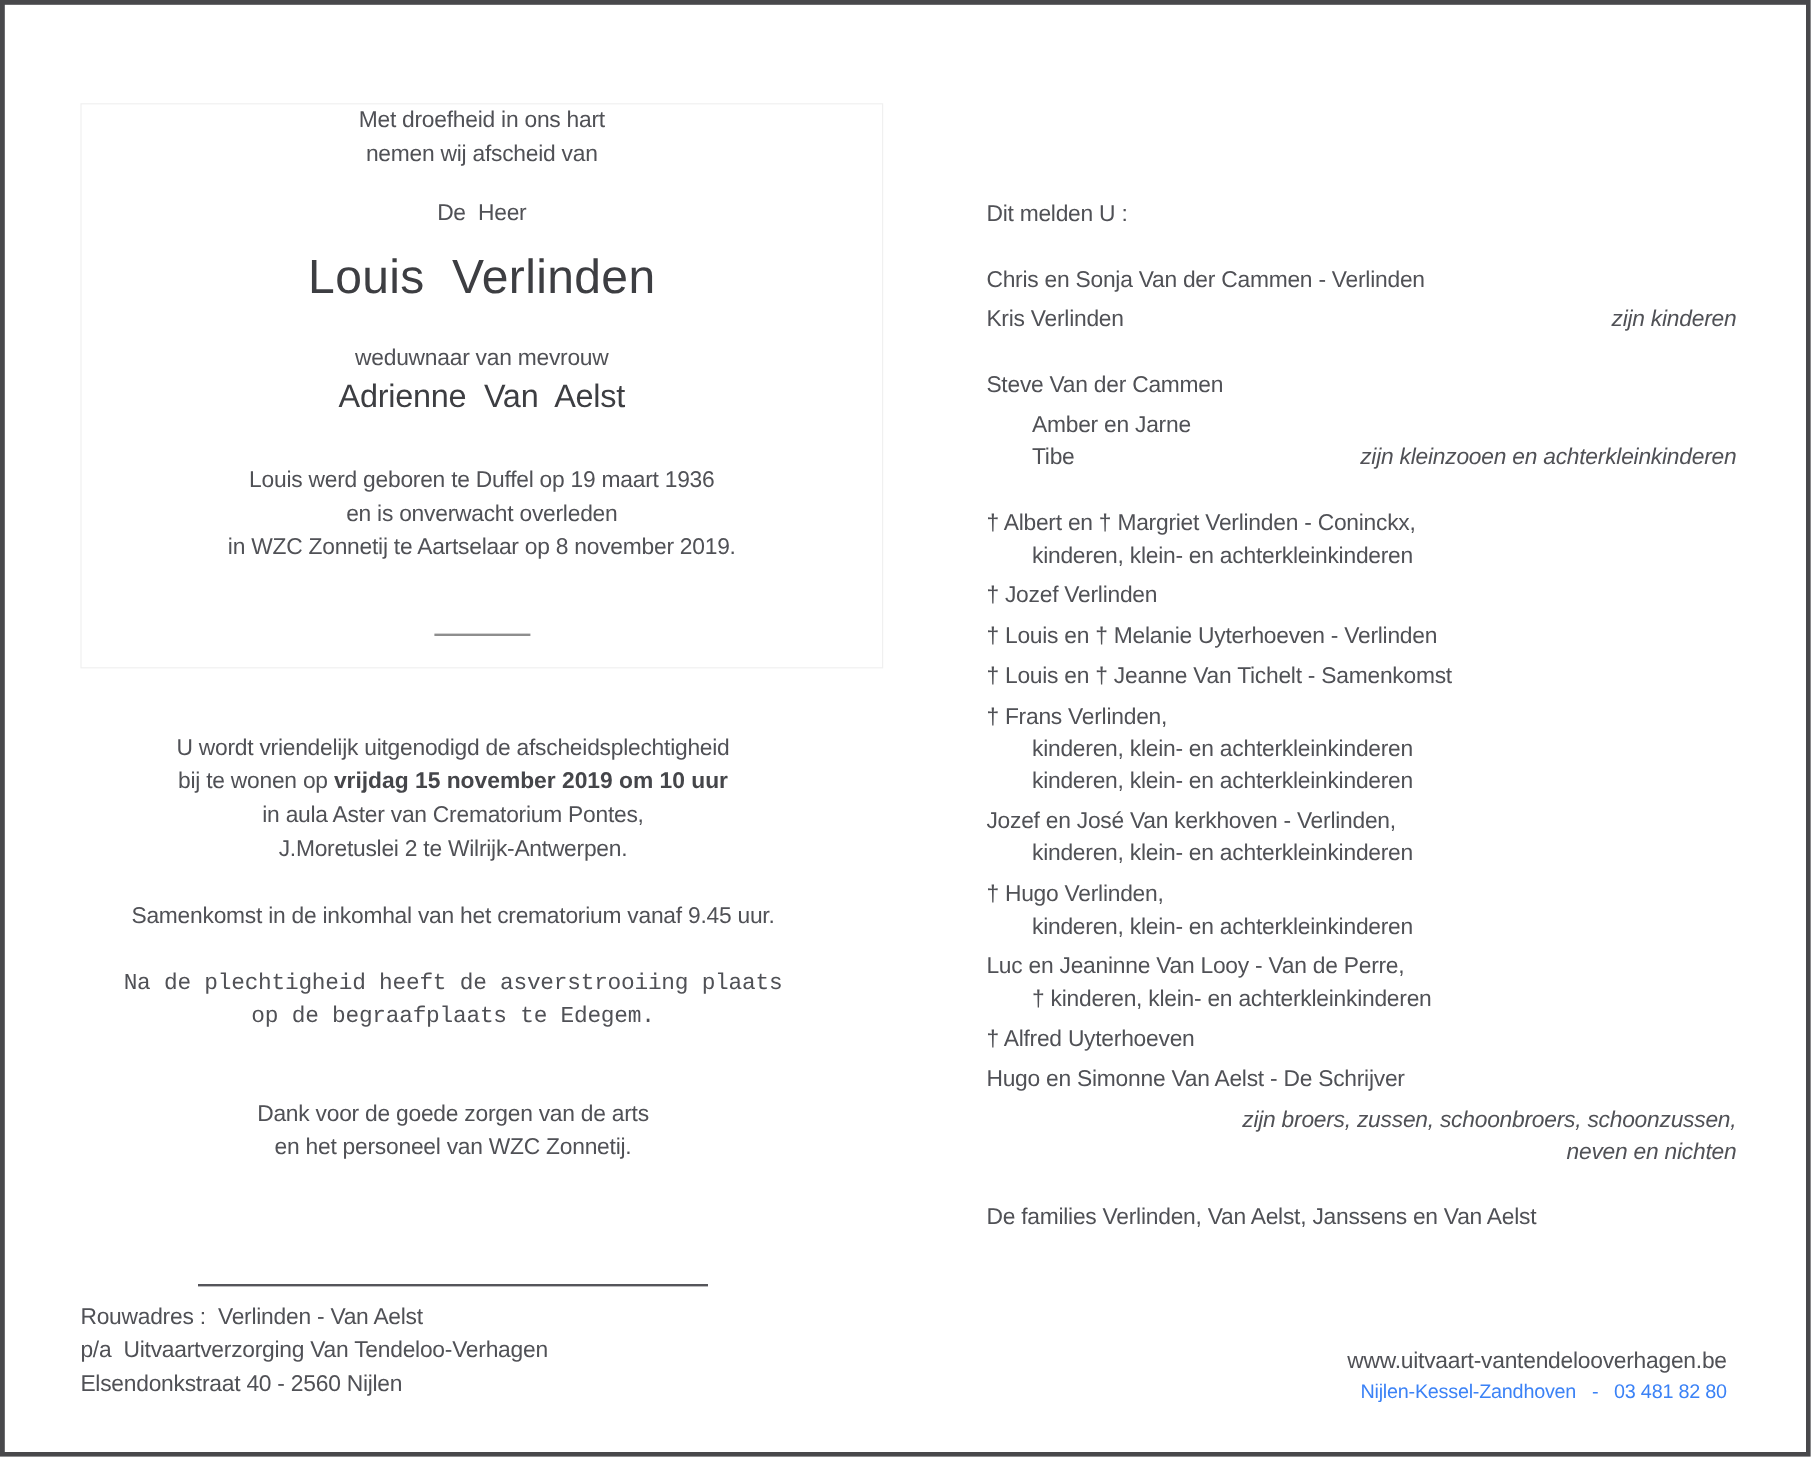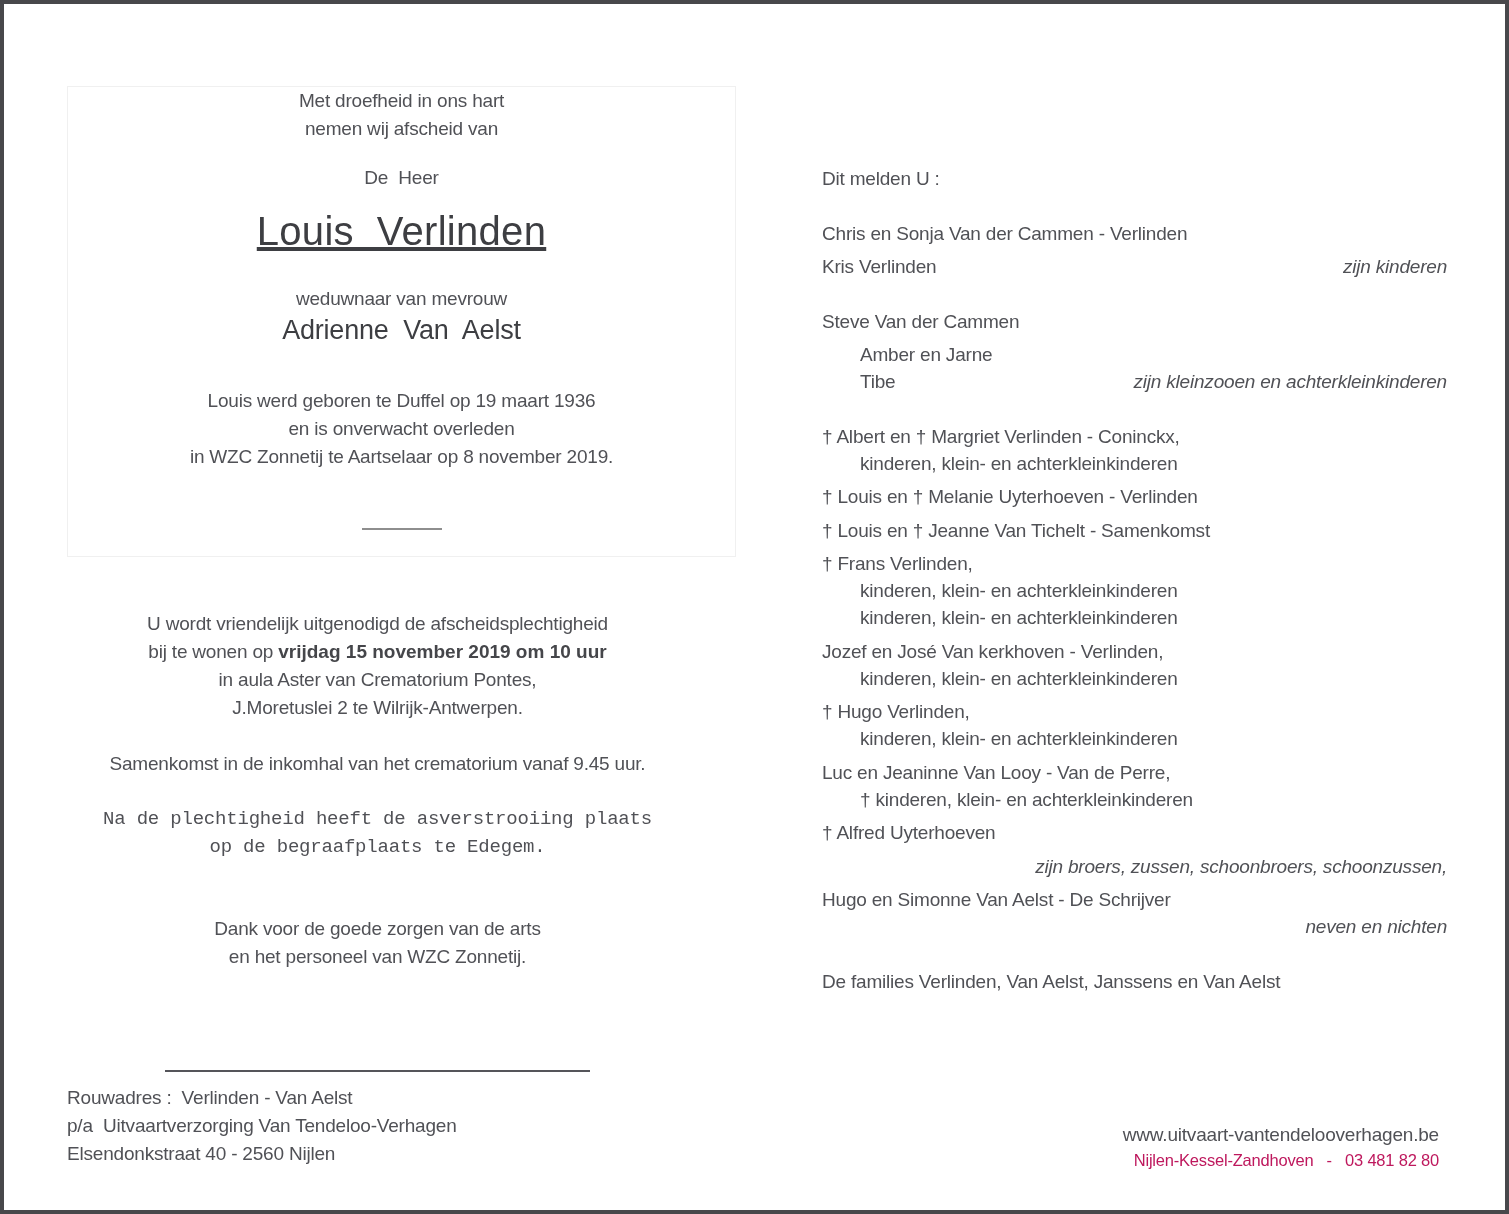--- a/index.html
+++ b/index.html
@@ -28,21 +28,20 @@
     text-align: center;
     font-size: 19px; line-height: 28px;
     letter-spacing: -0.2px;
   }
   .salutation { margin-top: 21px; }
   .deceased-name {
     margin-top: 15px;
     font-size: 40px; line-height: 48px;
     font-weight: 300; letter-spacing: 0.3px;
     color: #3d3e42;
-    text-decoration: underline;
   }
   .relation-line { margin-top: 30px; }
   .spouse-name {
     font-size: 27px; line-height: 34px;
     font-weight: 300; color: #3d3e42;
   }
   .bio { margin-top: 40px; }
   .box-divider {
     width: 80px; border: 0; border-top: 2px solid #8e8e8e;
     margin: 57px auto 0 auto;
@@ -91,21 +90,21 @@
   .row .left { white-space: pre-wrap; }
 
   
   .funeral-home {
     position: absolute;
     right: 66px; top: 1118px;
     text-align: right;
     letter-spacing: -0.2px;
   }
   .website { font-size: 19px; line-height: 26px; }
-  .region-phone { font-size: 16.5px; line-height: 25px; color: #be185d; white-space: pre-wrap; }
+  .region-phone { font-size: 16.5px; line-height: 25px; color: #3b82f6; white-space: pre-wrap; }
 </style>
 </head>
 <body>
 
 <div class="page">
 
   <div class="notice-box">
     <div>
         <div class="line">Met droefheid in ons hart</div>
         <div class="line">nemen wij afscheid van</div>
@@ -169,20 +168,23 @@
           <span class="left">Tibe</span>
           <span class="right">zijn kleinzooen en achterkleinkinderen</span>
         </div>
         <div class="row gap">
           <span class="left">† Albert en † Margriet Verlinden - Coninckx,</span>
         </div>
         <div class="row indent tight">
           <span class="left">kinderen, klein- en achterkleinkinderen</span>
         </div>
         <div class="row">
+          <span class="left">† Jozef Verlinden</span>
+        </div>
+        <div class="row">
           <span class="left">† Louis en † Melanie Uyterhoeven - Verlinden</span>
         </div>
         <div class="row">
           <span class="left">† Louis en † Jeanne Van Tichelt - Samenkomst</span>
         </div>
         <div class="row">
           <span class="left">† Frans Verlinden,</span>
         </div>
         <div class="row indent tight">
           <span class="left">kinderen, klein- en achterkleinkinderen</span>
@@ -203,26 +205,26 @@
           <span class="left">kinderen, klein- en achterkleinkinderen</span>
         </div>
         <div class="row">
           <span class="left">Luc en Jeaninne Van Looy - Van de Perre,</span>
         </div>
         <div class="row indent tight">
           <span class="left">† kinderen, klein- en achterkleinkinderen</span>
         </div>
         <div class="row">
           <span class="left">† Alfred Uyterhoeven</span>
+        </div>
+        <div class="row">
+          <span class="left">Hugo en Simonne Van Aelst - De Schrijver</span>
         </div>
         <div class="row right-align">
           <span class="left">zijn broers, zussen, schoonbroers, schoonzussen,</span>
-        </div>
-        <div class="row">
-          <span class="left">Hugo en Simonne Van Aelst - De Schrijver</span>
         </div>
         <div class="row tight right-align">
           <span class="left">neven en nichten</span>
         </div>
         <div class="row gap">
           <span class="left">De families Verlinden, Van Aelst, Janssens en Van Aelst</span>
         </div>
       </div>
   </div>
 

